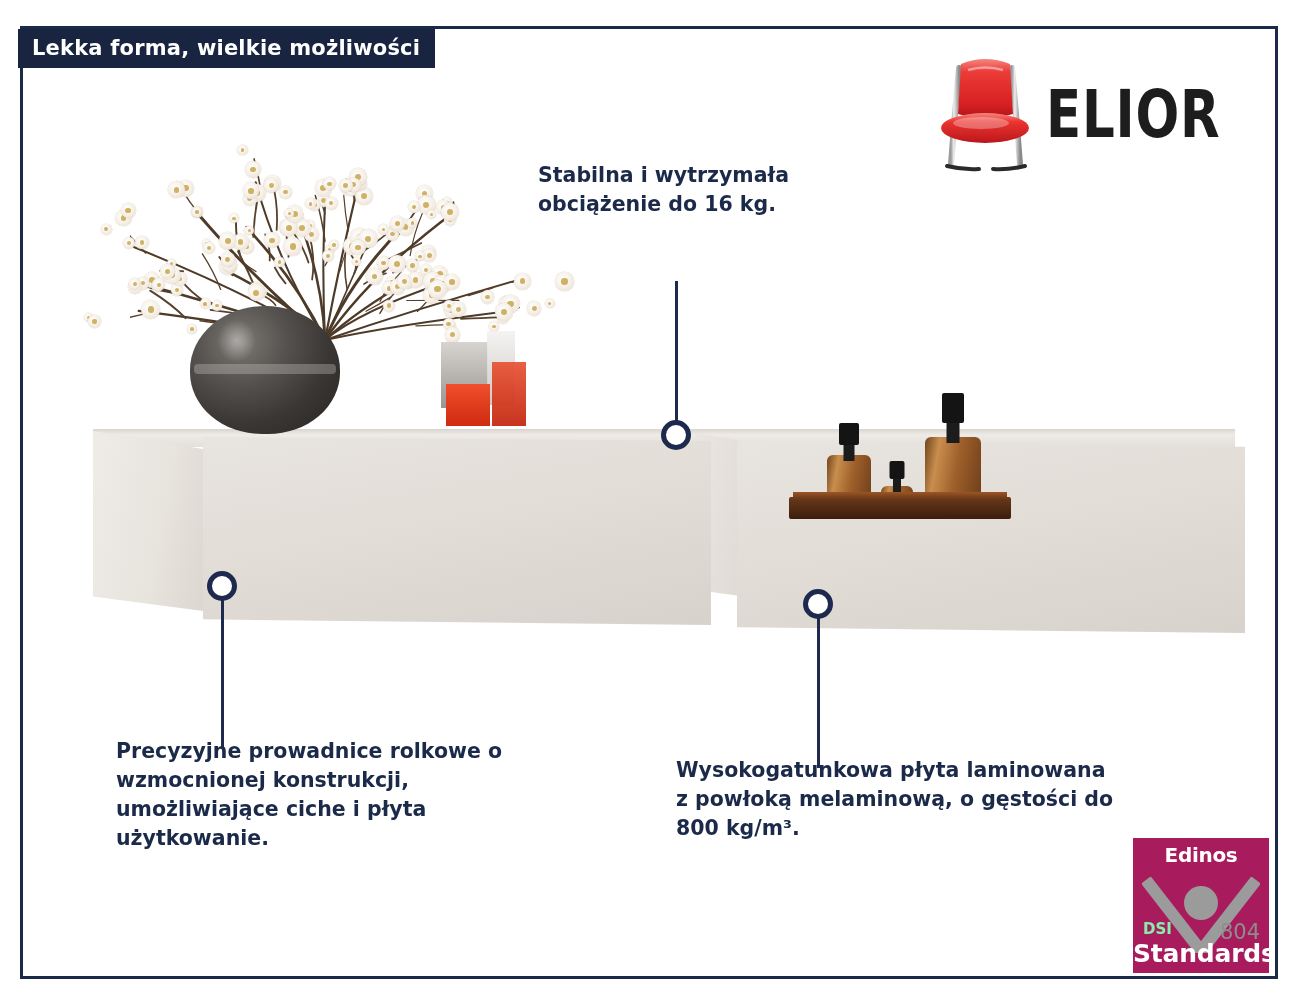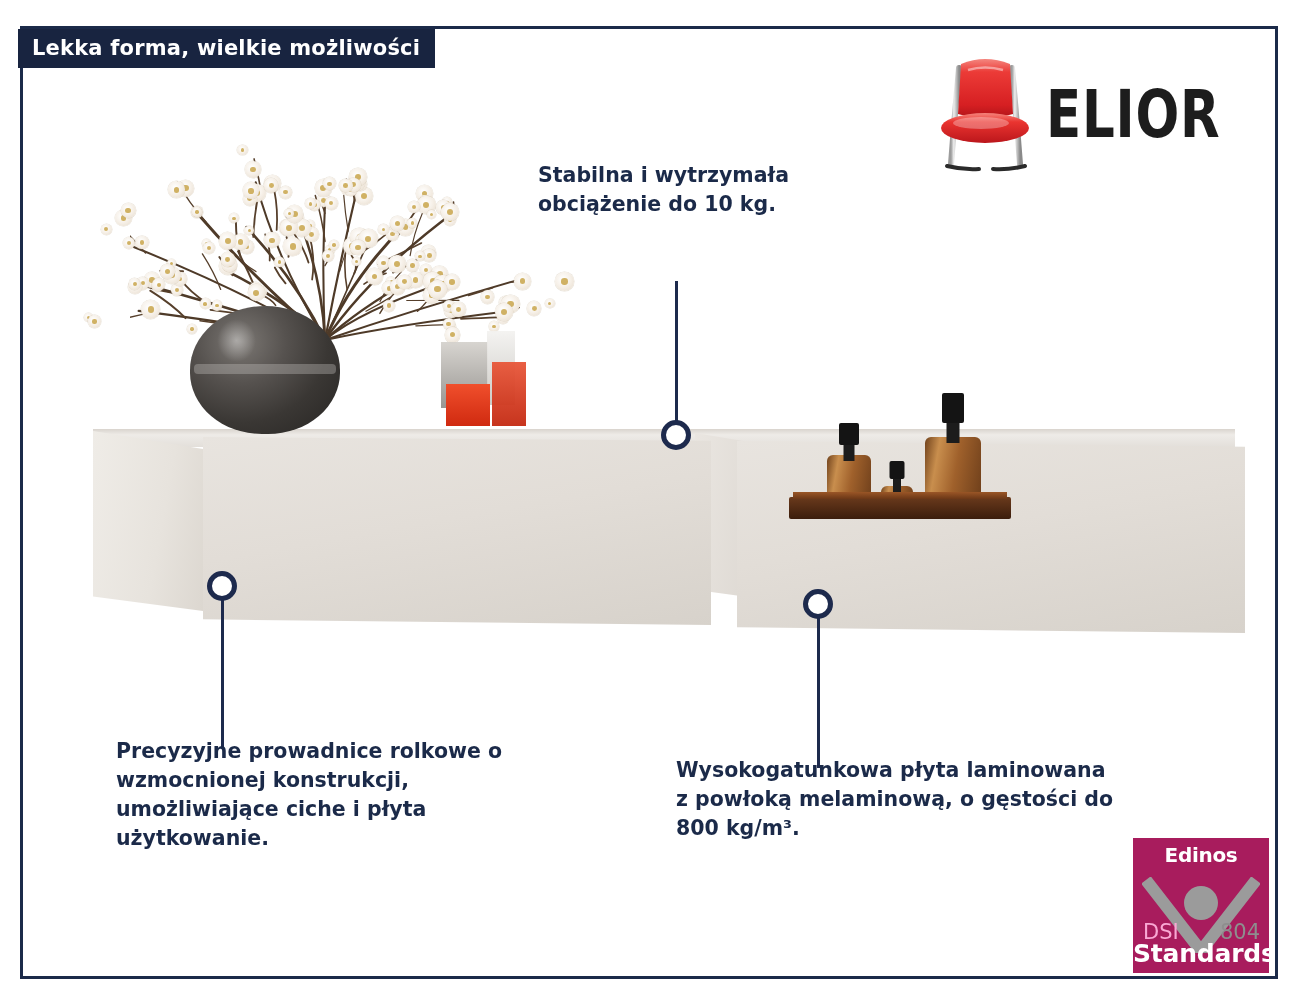--- a/index.html
+++ b/index.html
@@ -139,21 +139,21 @@
   .warranty .w2{color:#ffffff;font-weight:bold;font-size:24px;margin-top:3px;letter-spacing:.2px;}
 
   
   .edinos{
     position:absolute;left:1133px;top:834px;width:136px;height:135px;
     background:#a81c5d;z-index:25;overflow:hidden;
   }
   .ed-top{position:absolute;left:0;top:5px;width:100%;text-align:center;
     color:#ffffff;font-weight:bold;font-size:20px;letter-spacing:-.3px;}
   .ed-v{position:absolute;left:9px;top:39px;width:118px;height:76px;}
-  .ed-dsi{position:absolute;left:10px;top:82px;color:#f9a8d4;font-size:21px;font-weight:normal;}
+  .ed-dsi{position:absolute;left:10px;top:82px;color:#86efac;font-size:15px;font-weight:bold;}
   .ed-804{position:absolute;right:9px;top:82px;color:#8e8e8e;font-size:21px;font-weight:normal;}
   .ed-std{position:absolute;left:0;bottom:5px;width:100%;text-align:center;
     color:#ffffff;font-weight:bold;font-size:25px;letter-spacing:-.2px;}
 </style>
 </head>
 <body>
 
 <div id="stage">
 
   <div class="frame"></div>
@@ -584,21 +584,21 @@
   <div class="marker" style="left:661px;top:416px;"></div>
 
   <div class="leader" style="left:221px;top:594px;height:150px;"></div>
   <div class="marker" style="left:207px;top:567px;"></div>
 
   <div class="leader" style="left:817px;top:612px;height:152px;"></div>
   <div class="marker" style="left:803px;top:585px;"></div>
 
   <div class="callout" id="callout-top">
     <div>Stabilna i wytrzymała</div>
-    <div>obciążenie do 10 kg.</div>
+    <div>obciążenie do 16 kg.</div>
   </div>
 
   <div class="callout" id="callout-left">
     <div>Precyzyjne prowadnice rolkowe o</div>
     <div>wzmocnionej konstrukcji,</div>
     <div>umożliwiające ciche i płyta</div>
     <div>użytkowanie.</div>
   </div>
 
   <div class="callout" id="callout-right">

